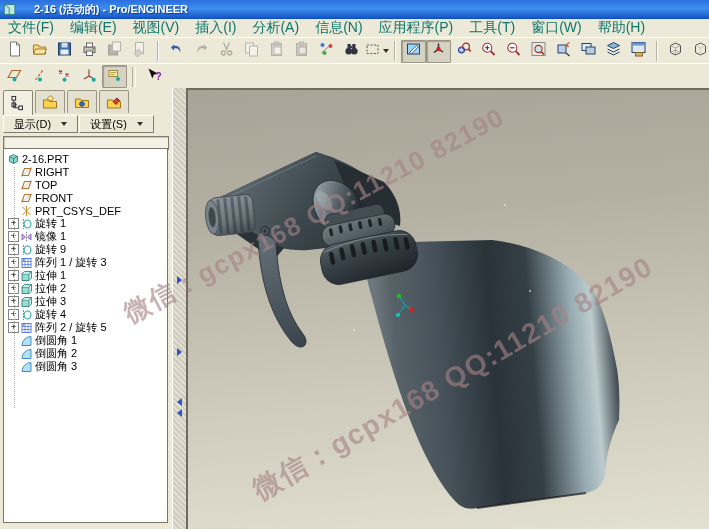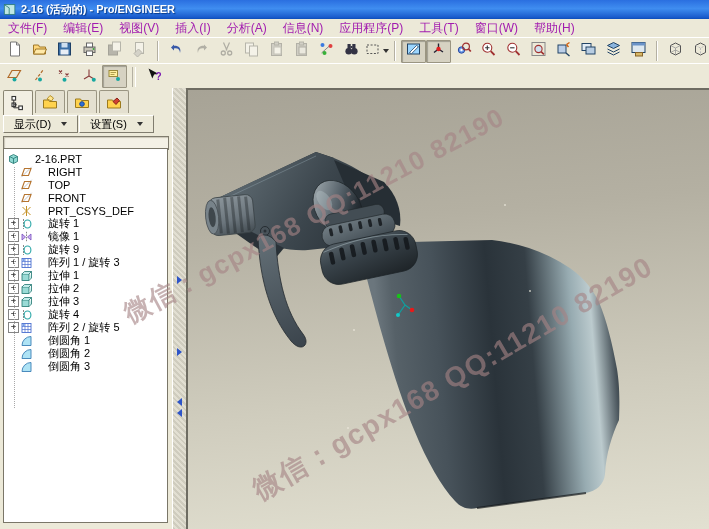--- a/index.html
+++ b/index.html
@@ -2,27 +2,27 @@
 <html><head>
 <meta charset="utf-8">
 <style>
   html,body{margin:0;padding:0;width:709px;height:529px;overflow:hidden;
     font-family:"Liberation Sans","DejaVu Sans",sans-serif;}
   .app{position:absolute;inset:0;background:#ece9d8;}
 
   
   .titlebar{position:absolute;left:0;top:0;right:0;height:19px;
     background:linear-gradient(180deg,#2a6fe0 0%,#3f8df0 45%,#1a5ccd 90%,#0d4cba 100%);
-    display:flex;align-items:center;gap:4px;padding-left:3px;
+    display:flex;align-items:center;gap:17px;padding-left:3px;
     color:#fff;font-size:11px;font-weight:bold;text-shadow:1px 1px 1px #073a8a;}
   .titlebar .wicon{width:14px;height:13px;display:inline-block;}
 
   
   .menubar{position:absolute;left:0;top:19px;right:0;height:18px;background:#ece9d8;
-    display:flex;align-items:center;font-size:12px;color:#a21caf;border-bottom:1px solid #f6f4ec;}
+    display:flex;align-items:center;font-size:14px;color:#0f766e;border-bottom:1px solid #f6f4ec;}
   .menu-item{padding:1px 8px;white-space:nowrap;}
 
   
   .toolbar{position:absolute;left:0;right:0;background:#ece9d8;display:flex;align-items:center;
     border-top:1px solid #fff;}
   #toolbar1{top:37px;height:26px;}
   #toolbar2{top:63px;height:25px;border-bottom:1px solid #d8d4c6;}
   .tbgroup{display:flex;align-items:center;padding:0 2px;}
   .sep{width:2px;height:20px;border-left:1px solid #b4b0a2;border-right:1px solid #fff;margin:0 3px;}
   .btn{width:23px;height:21px;display:flex;align-items:center;justify-content:center;
@@ -43,21 +43,21 @@
     font-size:11px;display:flex;align-items:center;justify-content:center;gap:8px;}
   .navsearch{margin:3px 3px 0 3px;height:12px;background:#f4f1e6;
     border:1px solid #807c6e;box-shadow:inset 1px 1px 1px #c9c5b6;}
   .tree{position:absolute;left:3px;right:4px;top:60px;bottom:6px;background:#fff;
     border:1px solid #7a7668;overflow:hidden;font-size:11px;color:#000;padding-top:3px;}
   .trow{height:13px;display:flex;align-items:center;white-space:nowrap;padding-left:3px;}
   .trow .slot{width:13px;flex:0 0 13px;display:flex;align-items:center;justify-content:center;}
   .plusbox{width:9px;height:9px;border:1px solid #848484;background:#fff;font-size:9px;line-height:7px;
     text-align:center;color:#333;font-family:"DejaVu Sans Mono",monospace;}
   .ticon{width:13px;flex:0 0 13px;display:flex;align-items:center;}
-  .tlabel{padding-left:2px;margin-left:13px;}
+  .tlabel{padding-left:2px;}
   .treeline{position:absolute;left:10px;top:18px;width:1px;border-left:1px dotted #a8a8a8;}
 
   
   .sash{position:absolute;left:172px;width:14px;top:88px;bottom:0;
     background:repeating-linear-gradient(45deg,#cfccbe 0 2px,#e2dfd2 2px 4px);
     border-left:1px solid #fff;border-right:1px solid #9a9582;}
   .chev{position:absolute;left:4px;width:0;height:0;border-top:4px solid transparent;border-bottom:4px solid transparent;}
   .chev.r{border-left:5px solid #2d54c8;}
   .chev.l{border-right:5px solid #2d54c8;}
 

